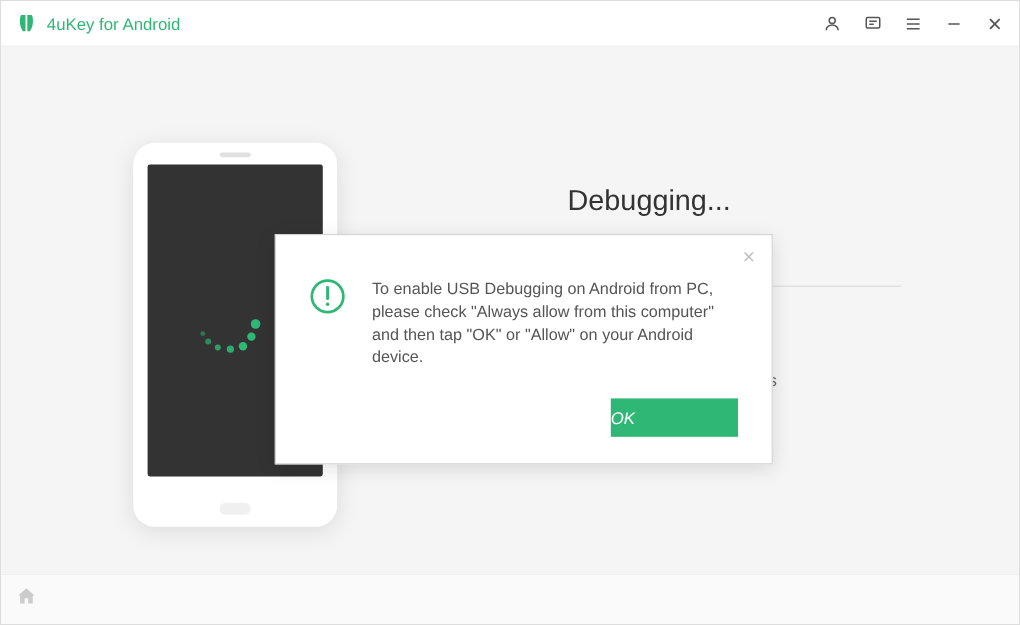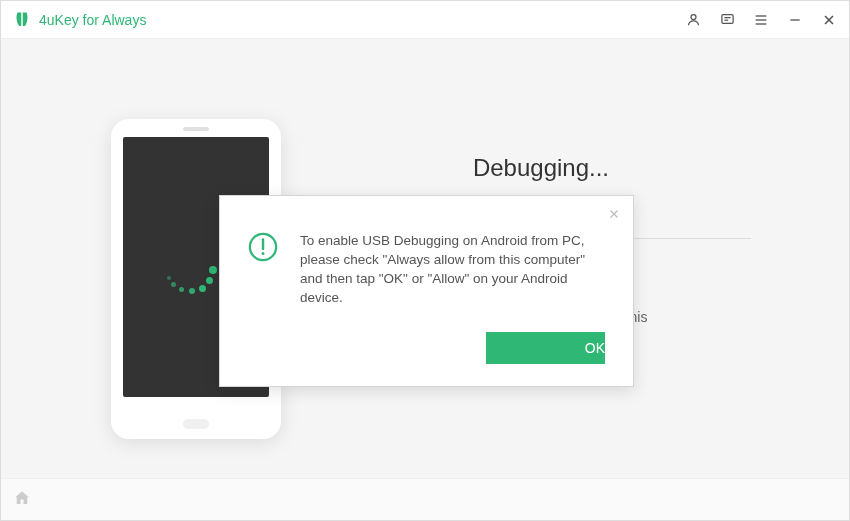--- a/index.html
+++ b/index.html
@@ -144,21 +144,21 @@
     }
     .during-text {
       position: absolute;
       left: 560px;
       top: 270px;
       font-size: 14px;
       color: #666;
     }
     .dialog {
       position: absolute;
-      left: 218px;
+      left: 228px;
       top: 156px;
       width: 415px;
       background: #fff;
       border: 1px solid #d5d5d5;
       box-shadow: 0 4px 16px rgba(0,0,0,0.12);
       z-index: 10;
     }
     .dialog-close {
       position: absolute;
       top: 6px;
@@ -188,24 +188,25 @@
     .dialog-footer {
       display: flex;
       justify-content: flex-end;
       padding: 4px 28px 22px 28px;
     }
     .ok-button {
       background: #2fb775;
       color: #fff;
       border: none;
       padding: 8px 0;
-      width: 119px;
+      width: 106px;
       font-size: 14px;
       cursor: pointer;
-      text-align: right;
+      text-align: left;
+      font-style: italic;
     }
     .footer {
       height: 42px;
       background: #fafafa;
       border-top: 1px solid #eee;
       display: flex;
       align-items: center;
       padding: 0 12px;
     }
     .home-icon {
@@ -218,21 +219,21 @@
 
 <div class="window">
   <div class="titlebar">
     <div class="titlebar-left">
       <span class="logo">
         <svg viewBox="0 0 24 24" width="18" height="18">
           <path d="M6 2 C4 6, 4 14, 8 20 L11 20 L11 2 Z" fill="#2fb775"></path>
           <path d="M18 2 C20 6, 20 14, 16 20 L13 20 L13 2 Z" fill="#2fb775"></path>
         </svg>
       </span>
-      <span class="title">4uKey for Always</span>
+      <span class="title">4uKey for Android</span>
     </div>
     <div class="titlebar-right">
       <span class="tb-icon">
         <svg viewBox="0 0 24 24" width="15" height="15" fill="none" stroke="currentColor" stroke-width="2">
           <circle cx="12" cy="8" r="4"></circle>
           <path d="M4 21c0-4 4-7 8-7s8 3 8 7"></path>
         </svg>
       </span>
       <span class="tb-icon">
         <svg viewBox="0 0 24 24" width="15" height="15" fill="none" stroke="currentColor" stroke-width="2">

